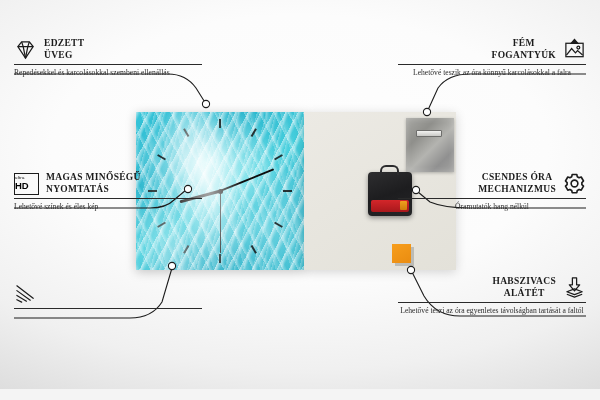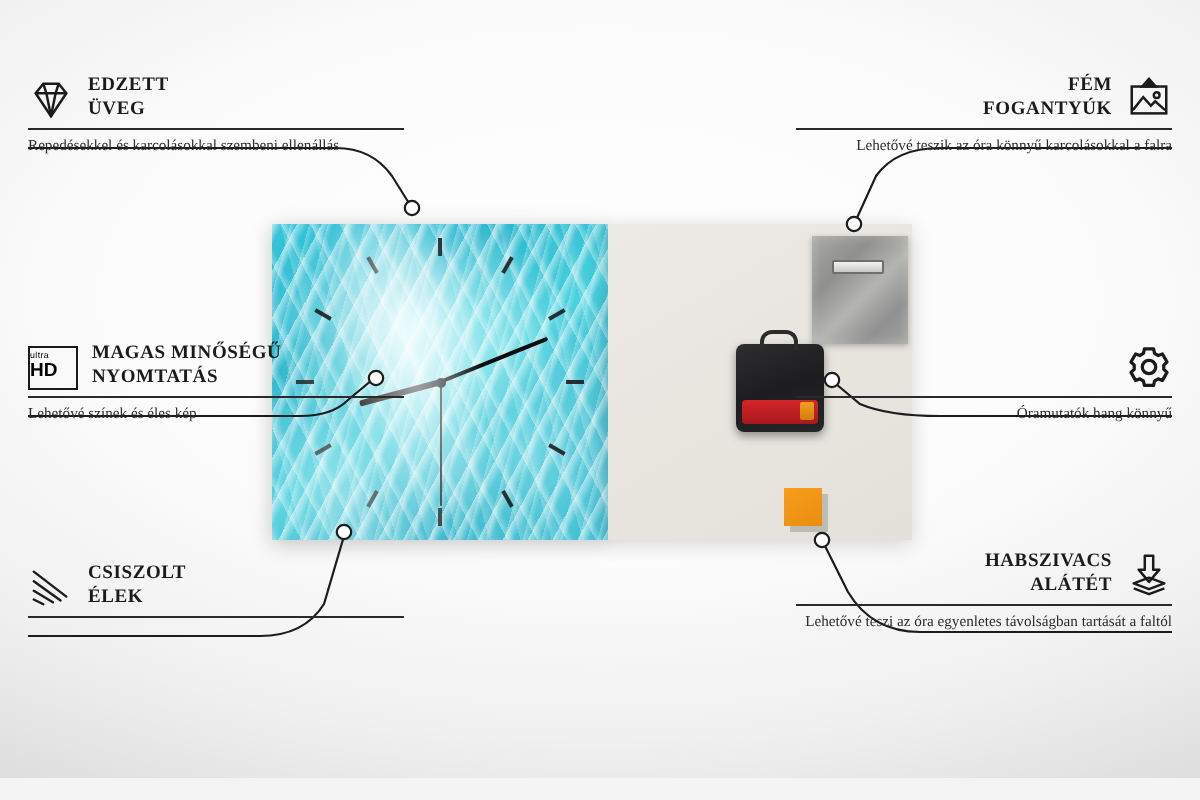--- a/index.html
+++ b/index.html
@@ -87,21 +87,21 @@
   }
   #foam-pad {
     left:392px; top:244px; width:19px; height:19px;
     background:linear-gradient(150deg,#f79e1c,#ea8c10);
     box-shadow:3px 3px 0 rgba(140,140,136,.45);
   }
 
   
   .callout { position:absolute; width:188px; }
   .callout.left  { text-align:left; }
-  .callout.right { text-align:right; }
+  .callout.right { text-align:center; }
   .co-head { display:flex; align-items:center; gap:7px; padding-bottom:3px; }
   .callout.right .co-head { flex-direction:row-reverse; }
   .co-title { font-size:9.5px; line-height:11.5px; font-weight:bold; color:#1b1b1b;
               letter-spacing:.3px; text-transform:uppercase; }
   .co-rule { height:1px; background:#2a2a2a; width:100%; }
   .co-sub { font-size:7.6px; line-height:10px; color:#2b2b2b; padding-top:3px; }
   .co-icon { width:23px; height:23px; flex:0 0 23px; display:block; }
   .co-icon svg { width:100%; height:100%; display:block; }
 
   #callout-tempered-glass  { left:14px;  top:38px;  }
@@ -216,23 +216,20 @@
   <div class="callout left" id="callout-polished-edges">
     <div class="co-head">
       <span class="co-icon">
         <svg viewBox="0 0 24 24" fill="none" stroke="#1b1b1b" stroke-width="1.25" stroke-linecap="round">
           <path d="M3 4 L20 17"></path>
             <path d="M3 9 L17 19"></path>
             <path d="M3 14 L13 20"></path>
             <path d="M3 18.5 L8 21"></path>
         </svg>
       </span>
-      <span class="co-title">
-        <span>CSISZOLT</span><br><span>ÉLEK</span>
-      </span>
     </div>
     <div class="co-rule"></div>
   </div>
 
   <div class="callout right" id="callout-metal-hangers">
     <div class="co-head">
       <span class="co-icon">
         <svg viewBox="0 0 24 24" fill="none" stroke="#1b1b1b" stroke-width="1.3">
           <path d="M12 1.5 L8.5 5.5 H15.5 Z" fill="#1b1b1b"></path>
           <rect x="3" y="5.5" width="18" height="14"></rect>
@@ -249,23 +246,26 @@
   </div>
 
   <div class="callout right" id="callout-silent-movement">
     <div class="co-head">
       <span class="co-icon">
         <svg viewBox="0 0 24 24" fill="none" stroke="#1b1b1b" stroke-width="1.7" stroke-linejoin="round">
           <path d="M9.6 2.6 h4.8 l.5 2.3 1.9 1.1 2.2-.8 2.4 4.2 -1.7 1.6 0 2.2 1.7 1.6 -2.4 4.2 -2.2-.8 -1.9 1.1 -.5 2.3 h-4.8 l-.5-2.3 -1.9-1.1 -2.2.8 -2.4-4.2 1.7-1.6 0-2.2 -1.7-1.6 2.4-4.2 2.2.8 1.9-1.1 Z"></path>
           <circle cx="12" cy="12" r="3.5"></circle>
         </svg>
       </span>
-    </div>
-    <div class="co-rule"></div>
-    <div class="co-sub">Óramutatók hang könnyű</div>
+      <span class="co-title">
+        <span>CSENDES ÓRA</span><br><span>MECHANIZMUS</span>
+      </span>
+    </div>
+    <div class="co-rule"></div>
+    <div class="co-sub">Óramutatók hang nélkül</div>
   </div>
 
   <div class="callout right" id="callout-foam-pad">
     <div class="co-head">
       <span class="co-icon">
         <svg viewBox="0 0 24 24" fill="none" stroke="#1b1b1b" stroke-width="1.3" stroke-linejoin="round">
           <path d="M9.8 2 h4.4 v7.2 h3.2 L12 15.6 L6.6 9.2 h3.2 Z"></path>
           <path d="M4 16.4 L12 13.4 L20 16.4 L12 19.4 Z"></path>
           <path d="M4 19 L12 22 L20 19"></path>
         </svg>

